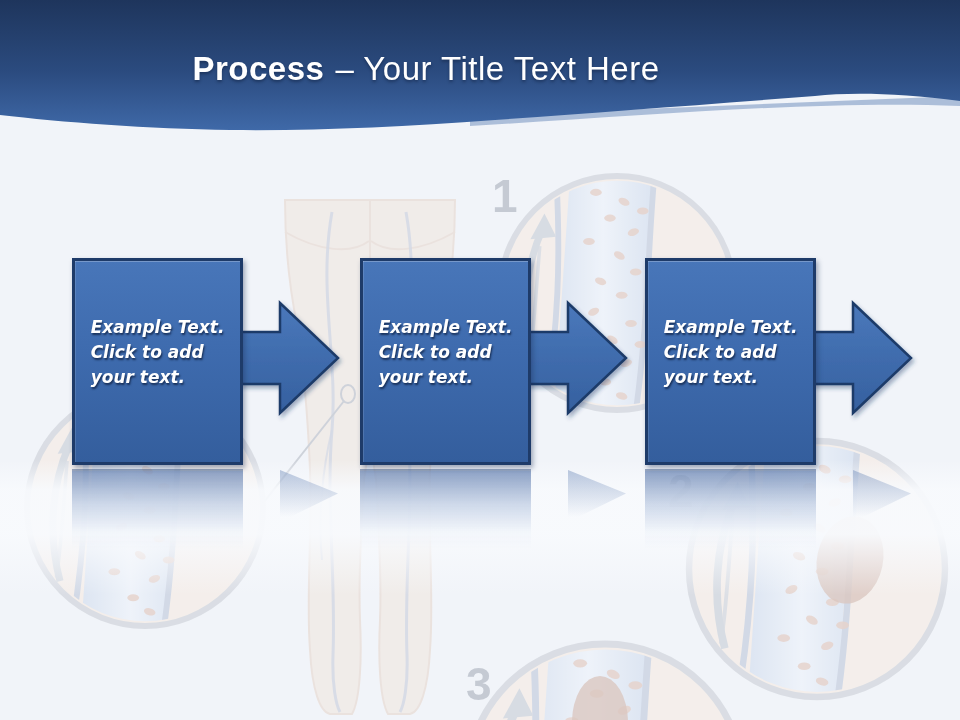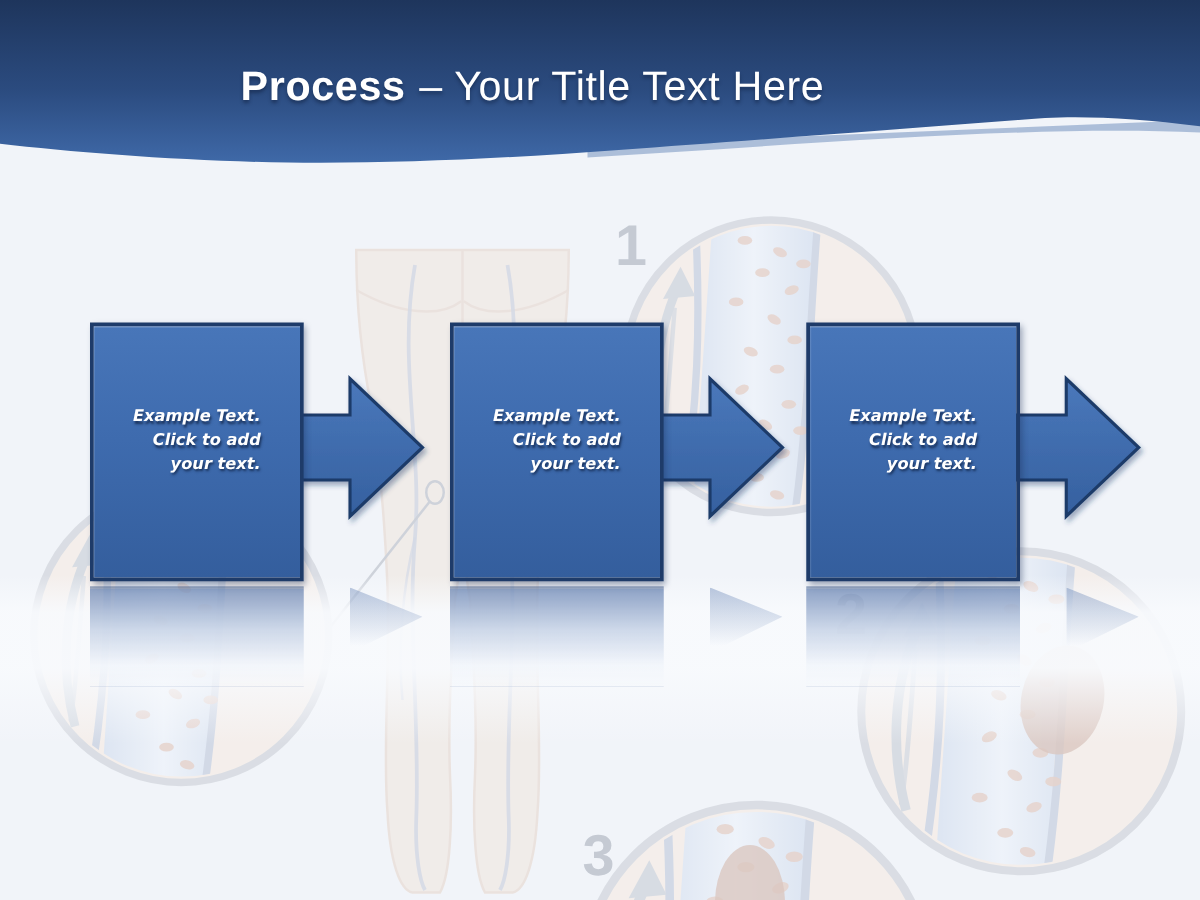--- a/index.html
+++ b/index.html
@@ -41,22 +41,22 @@
     background:linear-gradient(180deg,#4876b9 0%,#3e6bae 45%,#345e9d 100%);
     border:3px solid #1e3b69;
     box-shadow:2px 3px 5px rgba(25,45,85,.40),
                inset 0 1px 0 rgba(255,255,255,.25),
                inset 1px 0 0 rgba(255,255,255,.12);
     display:flex;align-items:center;justify-content:center;
     padding:0 10px 18px 10px;
   }
   .box-1{left:72px;} .box-2{left:360px;} .box-3{left:645px;}
   .box-text{
-    color:#ffffff;font-style:italic;font-weight:bold;font-size:13px;
-    line-height:1.47;text-align:right;white-space:pre-line;
+    color:#ffffff;font-style:italic;font-weight:bold;font-size:17px;
+    line-height:1.47;text-align:left;white-space:pre-line;
     font-family:"DejaVu Sans", sans-serif;
     text-shadow:1px 2px 2px rgba(18,38,74,.85);
   }
 
   
   .flow-arrows{position:absolute;left:0;top:0;width:960px;height:720px;pointer-events:none;}
 
   
   .box-reflection{
     position:absolute;top:469px;width:171px;height:80px;

